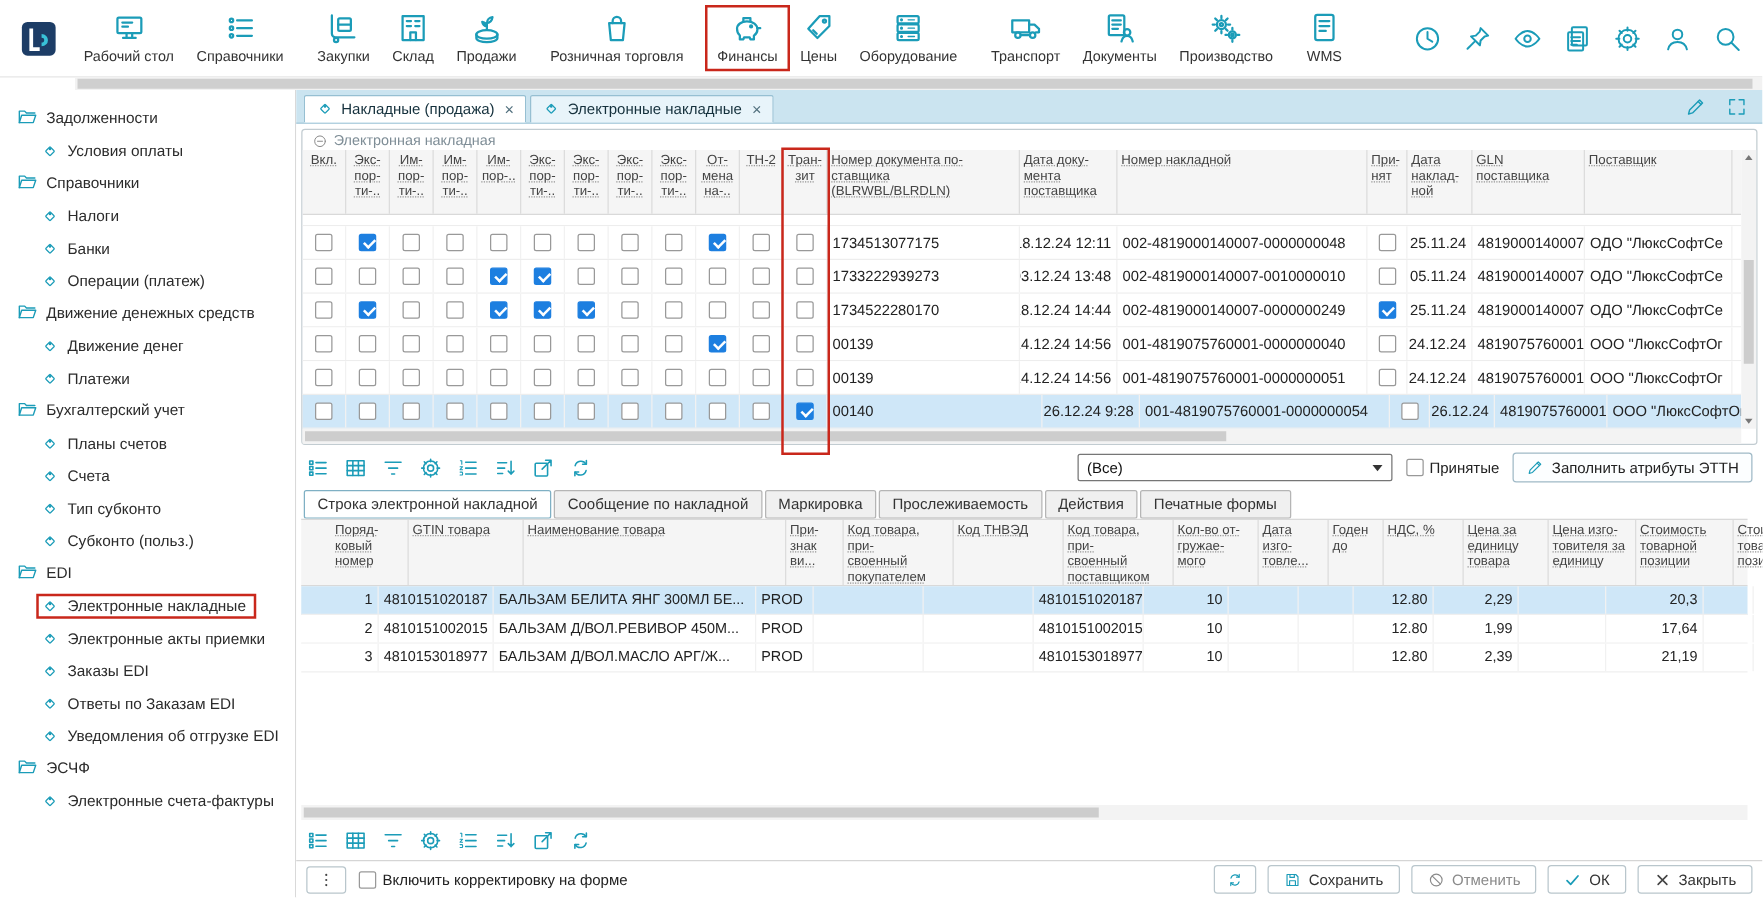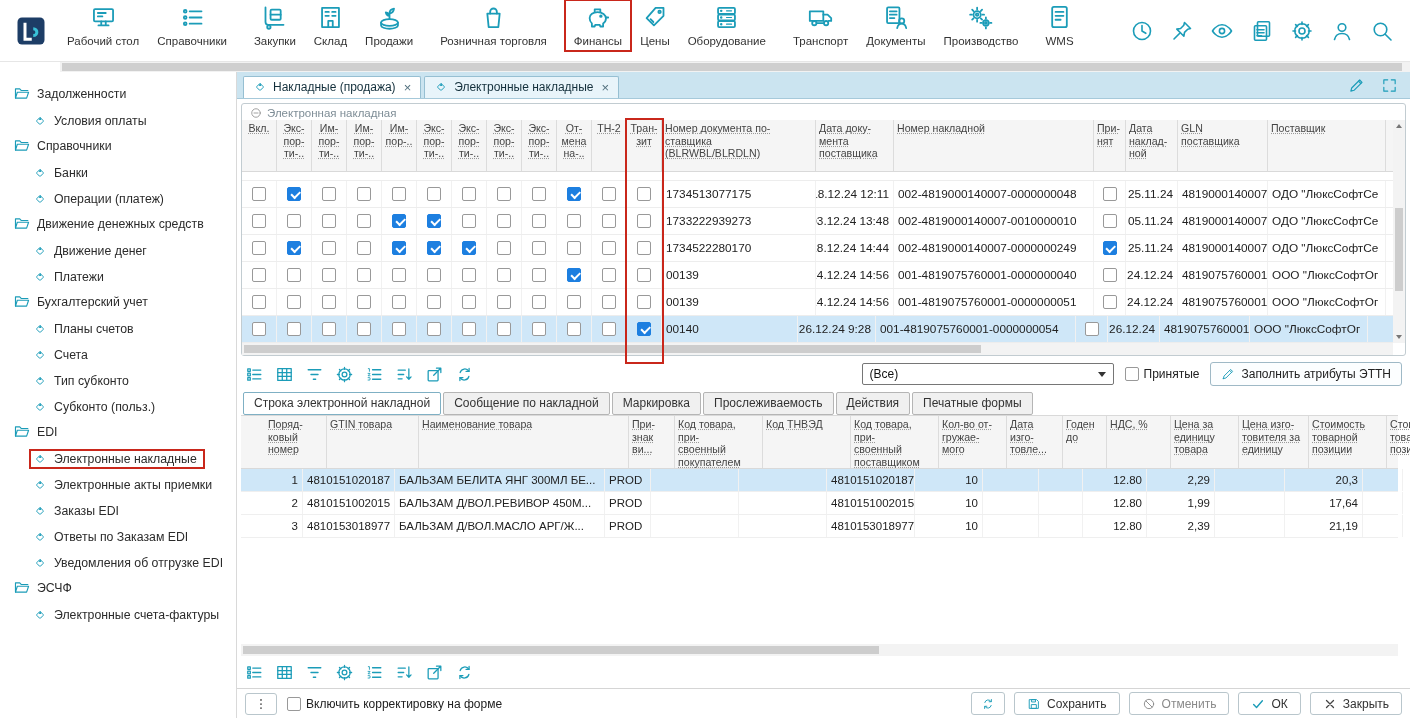--- a/index.html
+++ b/index.html
@@ -5,21 +5,21 @@
   * { box-sizing: border-box; margin: 0; padding: 0; }
   html,body { width:1410px; height:718px; overflow:hidden; }
   body { font-family:"Liberation Sans","DejaVu Sans",sans-serif; font-size:12px; color:#333; background:#fff; position:relative; }
   .ic { display:inline-flex; width:18px; height:18px; color:#1b9cb8; flex:none; }
   .ic svg { width:100%; height:100%; }
   .ic.gray { color:#8a8a8a; } .ic.dark { color:#444; }
 
   
   .topbar { height:62px; display:flex; align-items:stretch; border-bottom:1px solid #e6e6e6; background:#fff; padding-left:4px; }
   .logo { width:54px; display:flex; align-items:center; justify-content:center; }
-  .tb-items { display:flex; align-items:flex-start; }
+  .tb-items { display:flex; align-items:center; }
   .tb-item { display:flex; flex-direction:column; align-items:center; justify-content:center; gap:4px; padding:4px 9px; cursor:default; }
   .tb-item .ic { width:27px; height:27px; }
   .tb-label { font-size:11.5px; color:#333; white-space:nowrap; }
   .tb-sep { width:1px; background:#dcdcdc; margin:7px 4px; }
   .tb-right { margin-left:auto; display:flex; align-items:center; gap:16px; padding-right:16px; }
   .tb-right .ic { width:24px; height:24px; }
   .hl-red { outline:2px solid #c9271b; outline-offset:-1px; }
 
   .top-scroll { height:10px; margin-left:60px; background:#f2f2f2; position:relative; }
   .top-scroll .thumb { position:absolute; top:1px; bottom:1px; left:2px; right:8px; background:#cfcfcf; }
@@ -359,20 +359,31 @@
         </span>
       </div>
       <div class="side-item leaf">
         <span class="side-inner">
           <span class="ic">
             <svg viewBox="0 0 24 24" fill="none" stroke="currentColor" stroke-width="1.6" stroke-linecap="round" stroke-linejoin="round">
               <rect x="7.6" y="7.6" width="8.8" height="8.8" rx="1" transform="rotate(45 12 12)"></rect>
               <circle cx="12" cy="8.8" r="1" fill="currentColor"></circle>
             </svg>
           </span>
+          <span class="side-label">Налоги</span>
+        </span>
+      </div>
+      <div class="side-item leaf">
+        <span class="side-inner">
+          <span class="ic">
+            <svg viewBox="0 0 24 24" fill="none" stroke="currentColor" stroke-width="1.6" stroke-linecap="round" stroke-linejoin="round">
+              <rect x="7.6" y="7.6" width="8.8" height="8.8" rx="1" transform="rotate(45 12 12)"></rect>
+              <circle cx="12" cy="8.8" r="1" fill="currentColor"></circle>
+            </svg>
+          </span>
           <span class="side-label">Банки</span>
         </span>
       </div>
       <div class="side-item leaf">
         <span class="side-inner">
           <span class="ic">
             <svg viewBox="0 0 24 24" fill="none" stroke="currentColor" stroke-width="1.6" stroke-linecap="round" stroke-linejoin="round">
               <rect x="7.6" y="7.6" width="8.8" height="8.8" rx="1" transform="rotate(45 12 12)"></rect>
               <circle cx="12" cy="8.8" r="1" fill="currentColor"></circle>
             </svg>
@@ -920,21 +931,21 @@
               </div>
               <div class="cell cbcell" style="width: 35px;">
                 <span class="cb"></span>
               </div>
               <div class="cell cbcell" style="width: 35px;">
                 <span class="cb"></span>
               </div>
               <div class="cell cbcell" style="width: 35px;">
                 <span class="cb on"></span>
               </div>
-              <div class="cell" style="width: 136px;">00140</div>
+              <div class="cell" style="width: 172px;">00140</div>
               <div class="cell ar" style="width: 78px;">26.12.24 9:28</div>
               <div class="cell" style="width: 200px;">001-4819075760001-0000000054</div>
               <div class="cell cbcell" style="width: 32px;">
                 <span class="cb"></span>
               </div>
               <div class="cell ar" style="width: 52px;">26.12.24</div>
               <div class="cell" style="width: 90px;">4819075760001</div>
               <div class="cell" style="width: 118px;">ООО "ЛюксСофтОг</div>
             </div>
           </div>

